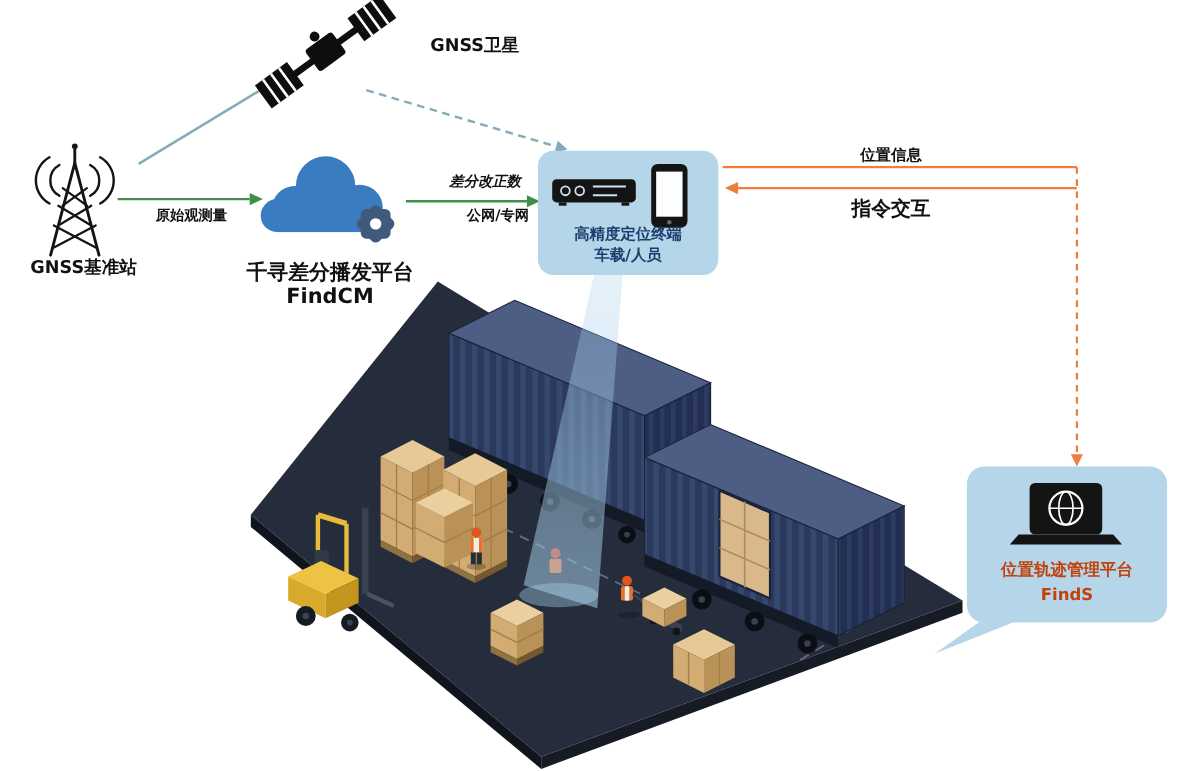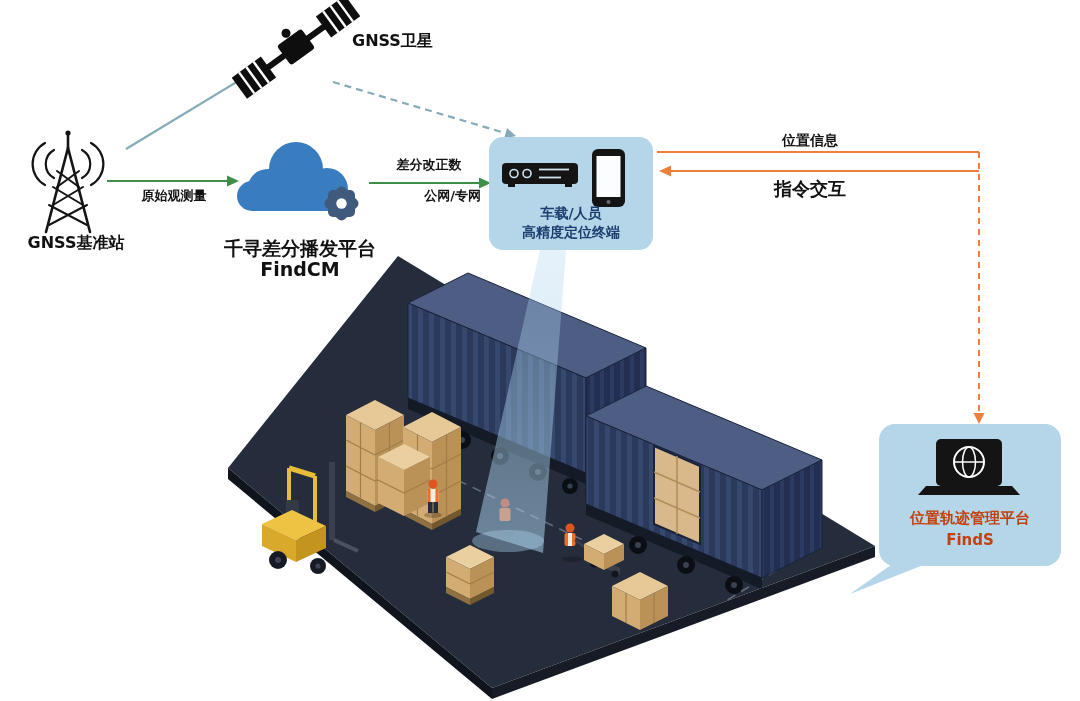--- a/index.html
+++ b/index.html
@@ -4,25 +4,25 @@
 <style>
   * { margin:0; padding:0; box-sizing:border-box; }
   html,body { background:#ffffff; }
   .stage {
     position:relative; width:1080px; height:701px; background:#ffffff;
     overflow:hidden; font-family:"DejaVu Sans","Liberation Sans",sans-serif;
   }
   .stage > svg { position:absolute; left:0; top:0; }
   .lbl { position:absolute; text-align:center; color:#111111; }
   .lbl .ln { display:block; }
-  .lbl-satellite { left:352px; top:31px; width:120px; font-size:16px; font-weight:700; text-align:left; }
+  .lbl-satellite { left:352px; top:31px; width:120px; font-size:16px; font-weight:700; text-align:right; }
   .lbl-base      { left:6px;   top:233px; width:140px; font-size:16px; font-weight:700; }
   .lbl-rawobs    { left:118px; top:187px; width:112px; font-size:13px; font-weight:600; }
   .lbl-cloud     { left:220px; top:238px; width:160px; font-size:19px; font-weight:700; line-height:21px; }
-  .lbl-corr1     { left:379px; top:156px; width:100px; font-size:13px; font-weight:600; }
+  .lbl-corr1     { left:391px; top:156px; width:100px; font-size:13px; font-weight:600;font-style:italic; }
   .lbl-corr2     { left:381px; top:187px; width:100px; font-size:13px; font-weight:600;text-align:right; }
   .lbl-terminal  { left:489px; top:204px; width:164px; font-size:14px; font-weight:700; color:#1d3f6f; line-height:19px; }
   .lbl-posinfo   { left:762px; top:132px; width:96px;  font-size:14px; font-weight:600; }
   .lbl-cmd       { left:762px; top:177px; width:96px;  font-size:18px; font-weight:600; }
   .lbl-finds     { left:881px; top:507px; width:178px; font-size:15px; font-weight:700; color:#c2410c; line-height:22px; }
 </style>
 </head>
 <body>
 
 <div class="stage">
@@ -300,22 +300,22 @@
 <div class="lbl lbl-satellite">GNSS卫星</div>
 <div class="lbl lbl-base">GNSS基准站</div>
 <div class="lbl lbl-rawobs">原始观测量</div>
 <div class="lbl lbl-cloud">
   <span class="ln">千寻差分播发平台</span>
   <span class="ln">FindCM</span>
 </div>
 <div class="lbl lbl-corr1">差分改正数</div>
 <div class="lbl lbl-corr2">公网/专网</div>
 <div class="lbl lbl-terminal">
+  <span class="ln">高精度定位终端</span>
   <span class="ln">车载/人员</span>
-  <span class="ln">高精度定位终端</span>
 </div>
 <div class="lbl lbl-posinfo">位置信息</div>
 <div class="lbl lbl-cmd">指令交互</div>
 <div class="lbl lbl-finds">
   <span class="ln">位置轨迹管理平台</span>
   <span class="ln">FindS</span>
 </div>
 
 </div>
 

